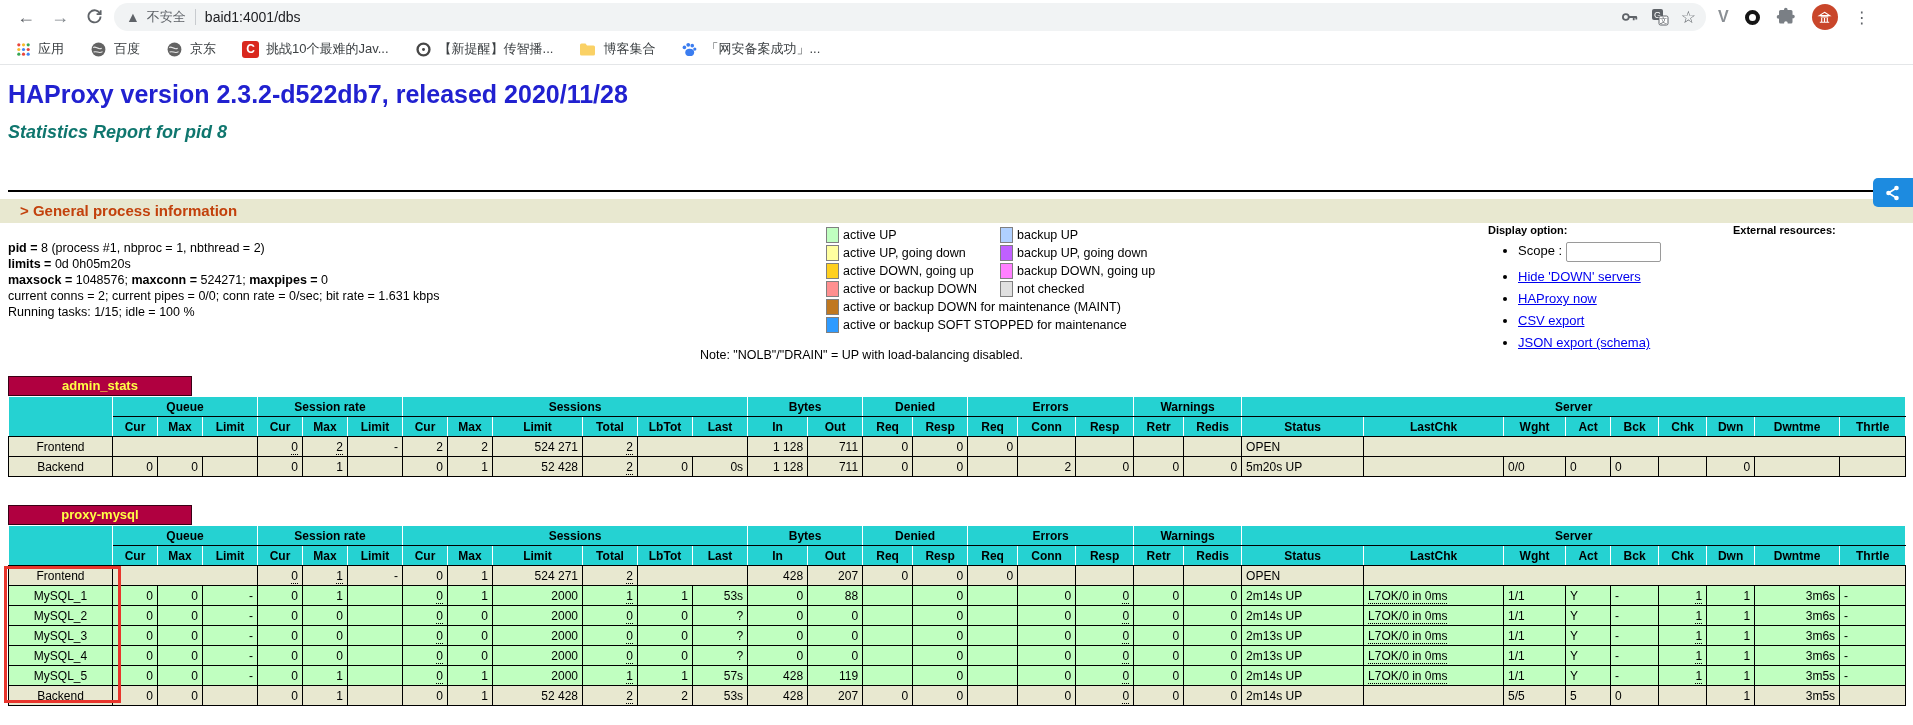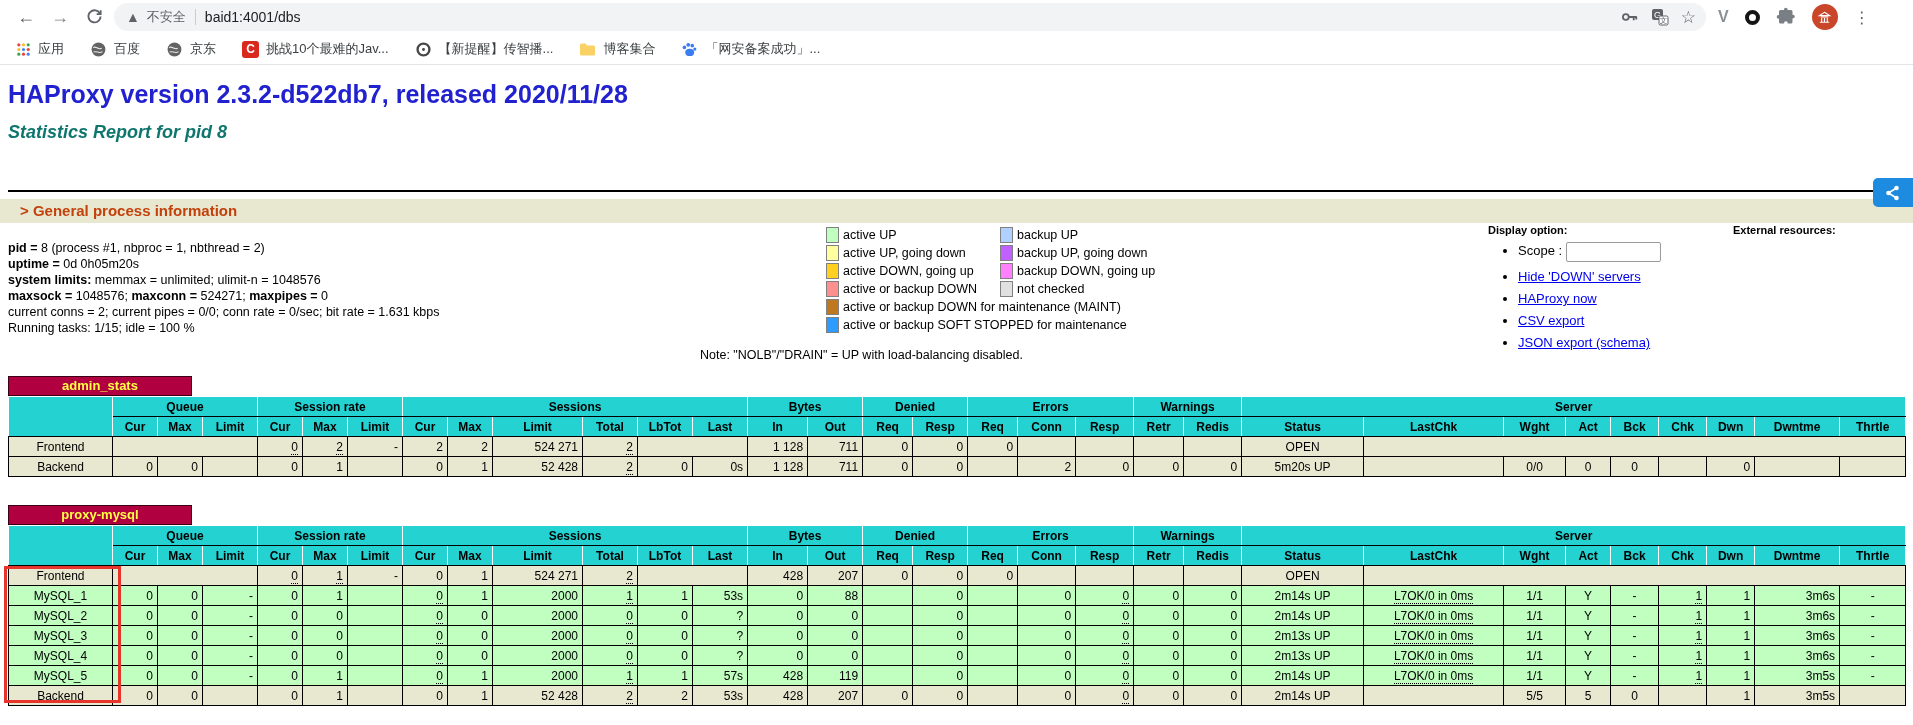--- a/index.html
+++ b/index.html
@@ -59,21 +59,21 @@
   #proxy-section { top:505px; }
   .proxy-tab { width:184px; height:20px; background:#b00040; border:1px solid #3a0015; color:#ffff45;
                font-weight:bold; font-size:13px; text-align:center; line-height:18px; }
   table.stats { border-collapse:collapse; table-layout:fixed; width:1897px; font-size:12px; }
   table.stats th { background:#25d2d2; border:1px solid #fff; border-bottom:1px solid #000; font-weight:bold;
                    height:20px; padding:0 3px; color:#000; }
   table.stats td { border:1px solid #000; height:20px; padding:0 4px; white-space:nowrap; overflow:hidden; }
   tr.frontend td, tr.backend td { background:#e8e8d0; }
   tr.up td { background:#c0ffc0; }
   td.r { text-align:right; }
-  td.c { text-align:center; }
+  td.c { }
   td.name { text-align:center; }
   .dot { border-bottom:1px dotted #000; }
   .red-annot { position:absolute; left:4px; top:566px; width:117px; height:137px; border:3px solid #e8352c; z-index:5; }
 </style>
 </head>
 <body>
 
 <div class="screen">
 
   <div class="toolbar">
@@ -179,22 +179,21 @@
 
   <div class="h1">HAProxy version 2.3.2-d522db7, released 2020/11/28</div>
   <div class="h2">Statistics Report for pid 8</div>
   <div class="hrule"></div>
   <div class="section-bar">
     <span>&gt; General process information</span>
   </div>
 
   <div class="proc-info" id="proc-info">
       <div><b>pid = </b><span>8 (process #1, nbproc = 1, nbthread = 2)</span></div>
-      <div><b>uptime = </b><span>0d 0h05m20s</span></div>
-      <div><b>system limits:</b><span> memmax = unlimited; ulimit-n = 1048576</span></div>
+      <div><b>limits = </b><span>0d 0h05m20s</span></div>
       <div><b>maxsock = </b><span>1048576; </span><b>maxconn = </b><span>524271; </span><b>maxpipes = </b><span>0</span></div>
       <div><span>current conns = 2; current pipes = 0/0; conn rate = 0/sec; bit rate = 1.631 kbps</span></div>
       <div><span>Running tasks: 1/15; idle = 100 %</span></div>
     </div>
 
   <div class="legend-col c2" id="legend-c2">
       <div class="lg-row">
         <span class="swatch" style="background: rgb(176, 208, 255);"></span>
         <span class="lg-label">backup UP</span>
       </div>

